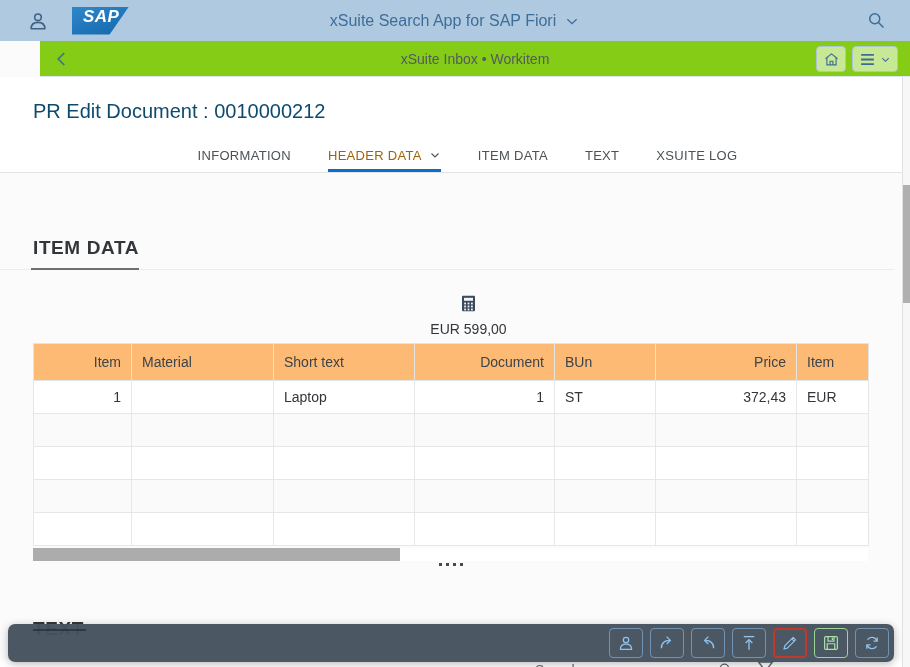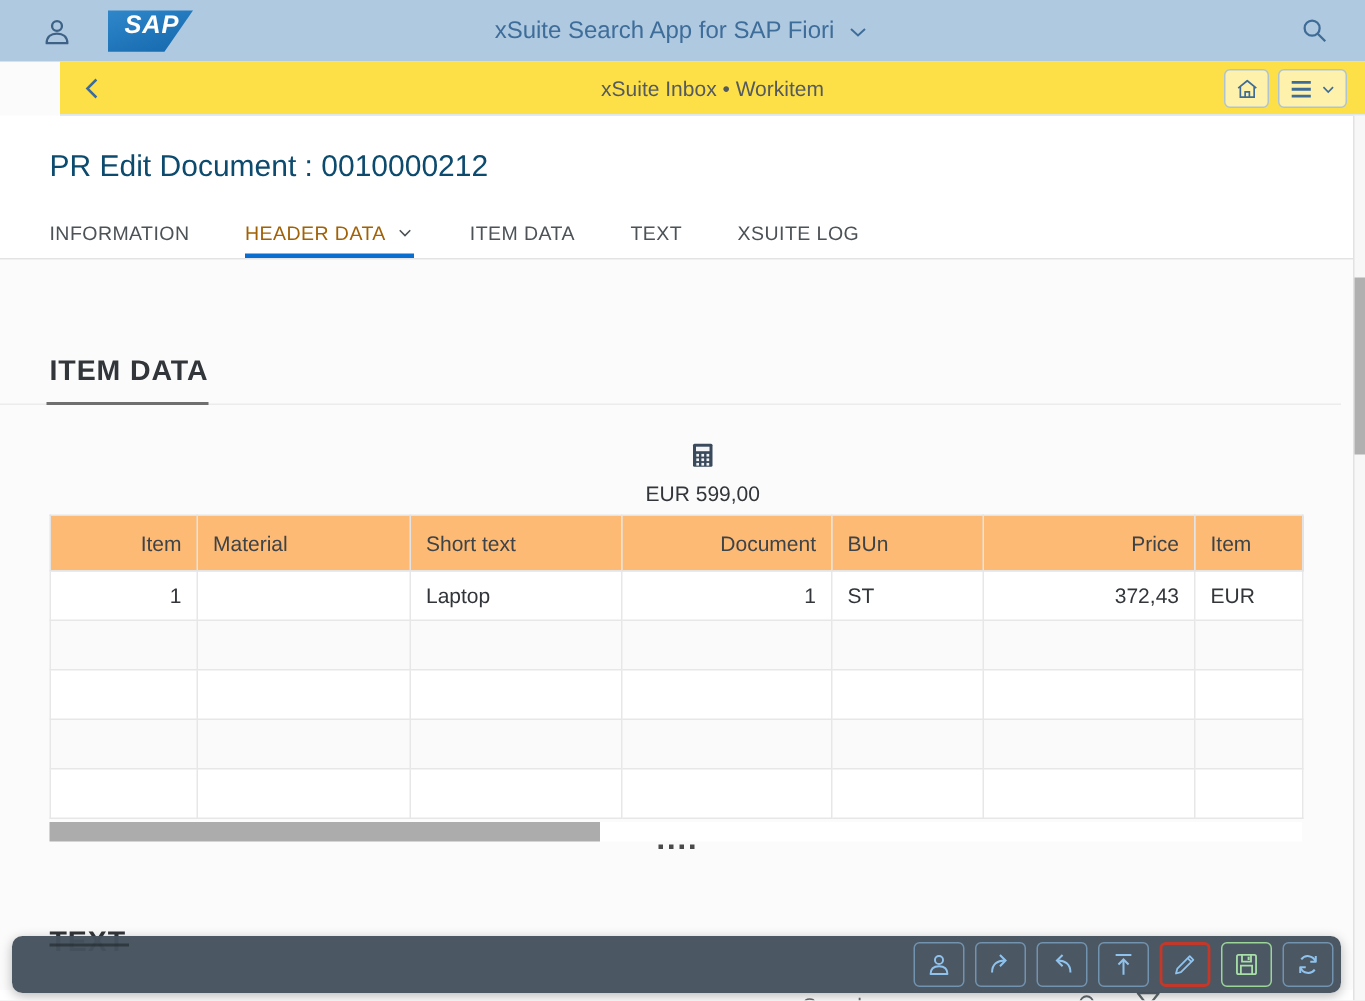--- a/index.html
+++ b/index.html
@@ -10,33 +10,33 @@
   .shell-bar { position:relative; height:41px; background:#AFC9E1; display:flex; align-items:center; }
   .shell-person { margin-left:27px; display:flex; cursor:pointer; }
   .sap-logo { margin-left:23px; width:57px; height:28px; background:linear-gradient(160deg,#2F87CA 0%,#1467AC 100%);
               clip-path:polygon(0 0,100% 0,66% 100%,0 100%); color:#fff; font-style:italic; font-weight:bold;
               font-size:17px; display:flex; align-items:flex-start; padding-left:11px; letter-spacing:0.5px; }
   .shell-title { position:absolute; left:0; right:0; top:0; height:41px; display:flex; align-items:center; justify-content:center;
                  gap:8px; color:#3F6D99; font-size:16px; cursor:pointer; }
   .shell-search { position:absolute; right:24px; top:10px; }
 
   
-  .nav-bar { position:relative; height:36px; background:#fde047; border-bottom:1px solid #DDE7F0; display:flex; align-items:center;margin-left:40px; }
+  .nav-bar { position:relative; height:36px; background:#84cc16; border-bottom:1px solid #DDE7F0; display:flex; align-items:center;margin-left:40px; }
   .nav-back { margin-left:13px; display:flex; cursor:pointer; }
   .nav-title { position:absolute; left:0; right:0; text-align:center; color:#545A5E; font-size:14px; }
   .nav-actions { position:absolute; right:12px; top:5px; display:flex; gap:6px; }
   .nav-btn { height:26px; border:1px solid #AEC4D4; border-radius:4px; background:rgba(255,255,255,0.55);
              display:flex; align-items:center; justify-content:center; cursor:pointer; }
   .nav-btn.home { width:30px; } .nav-btn.menu { width:46px; gap:4px; }
 
   
   .title-band { background:#FFFFFF; height:63px; padding:23px 0 0 33px; width:902px; }
   .page-title { font-size:20px; color:#0c4a6e; }
   .tabs { background:#FFFFFF; width:902px; height:33px; display:flex; gap:37px; padding-left:33px;
-          border-bottom:1px solid #E3E3E3; }
+          border-bottom:1px solid #E3E3E3;justify-content:center; }
   .tab { font-size:13px; color:#4C5256; letter-spacing:0.3px; display:flex; align-items:center; gap:7px;
          padding-bottom:2px; cursor:pointer; }
   .tab.active { color:#a16207; box-shadow:inset 0 -3px 0 #0A6ED1; }
 
   
   .section-area { width:902px; background:#FBFBFB; }
   .section-heading { margin:64px 0 0 33px; font-size:19px; color:#32363A; letter-spacing:0.6px; }
   .section-rule { position:relative; margin-top:9px; height:2px; }
   .section-rule .full { position:absolute; left:0; right:8px; top:1px; height:1px; background:#ECECEC; }
   .section-rule .dark { position:absolute; left:31px; top:0; height:2px; background:#6F6F6F; }

